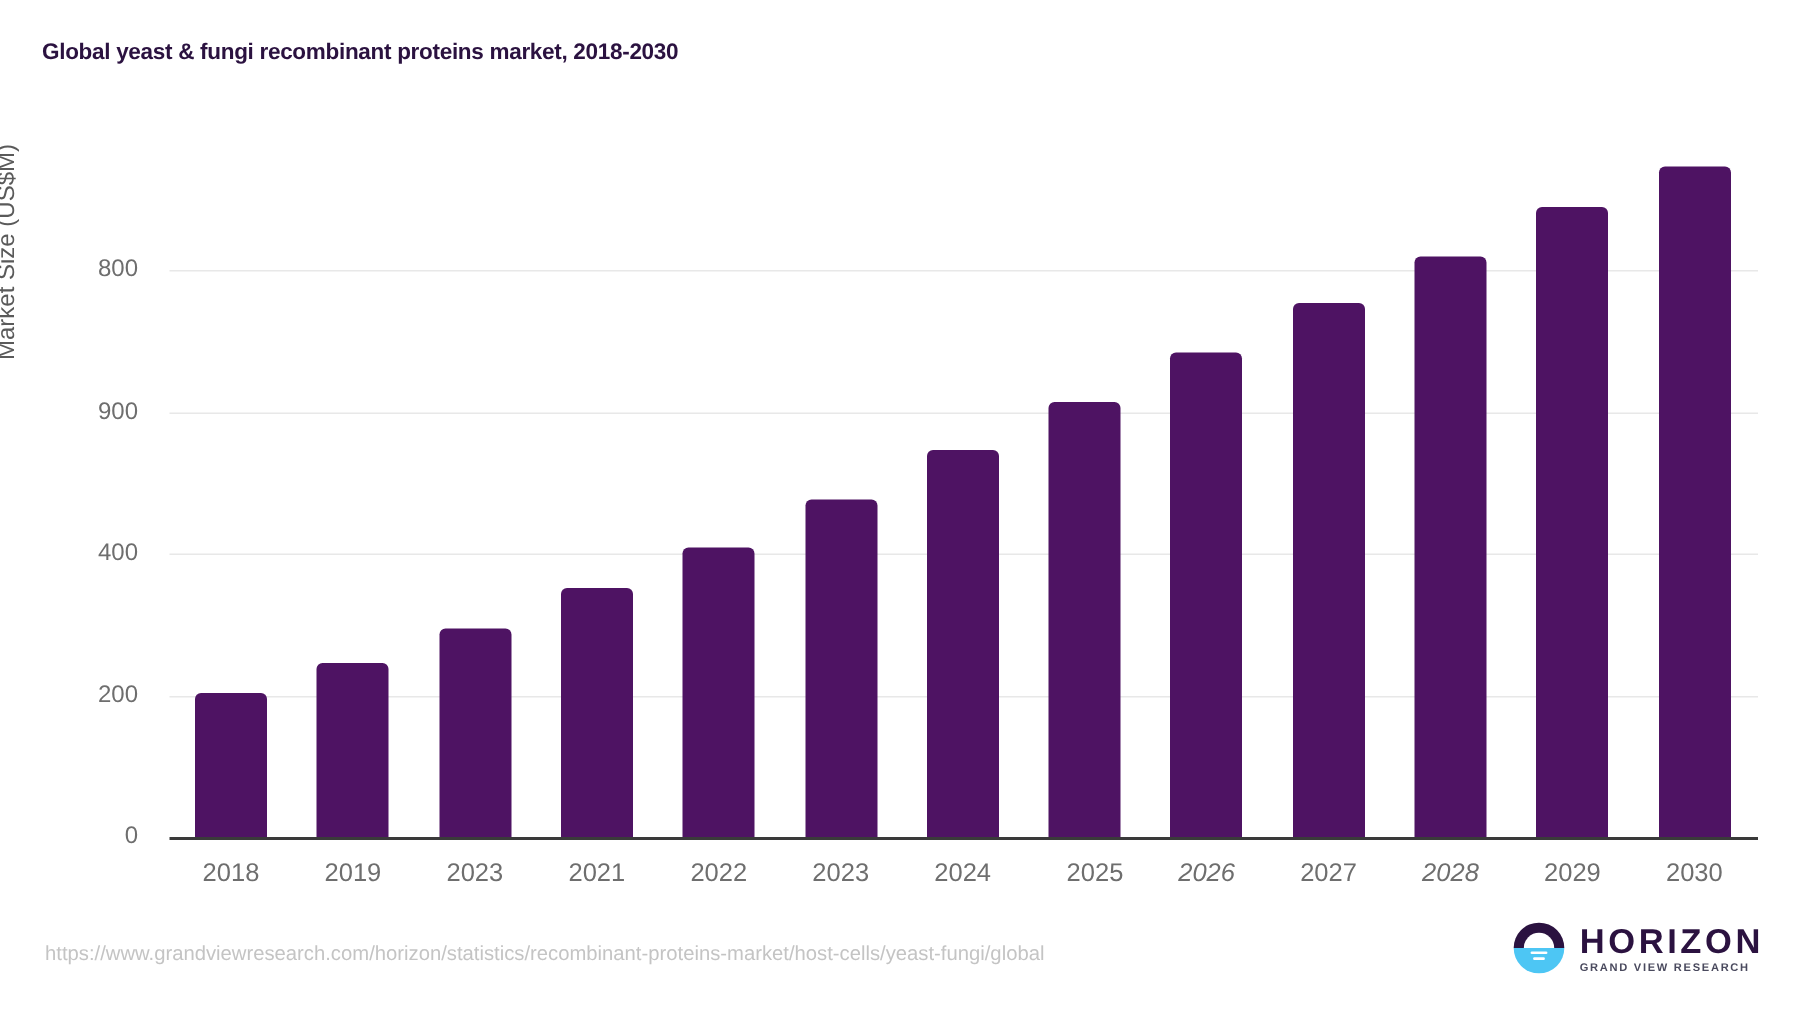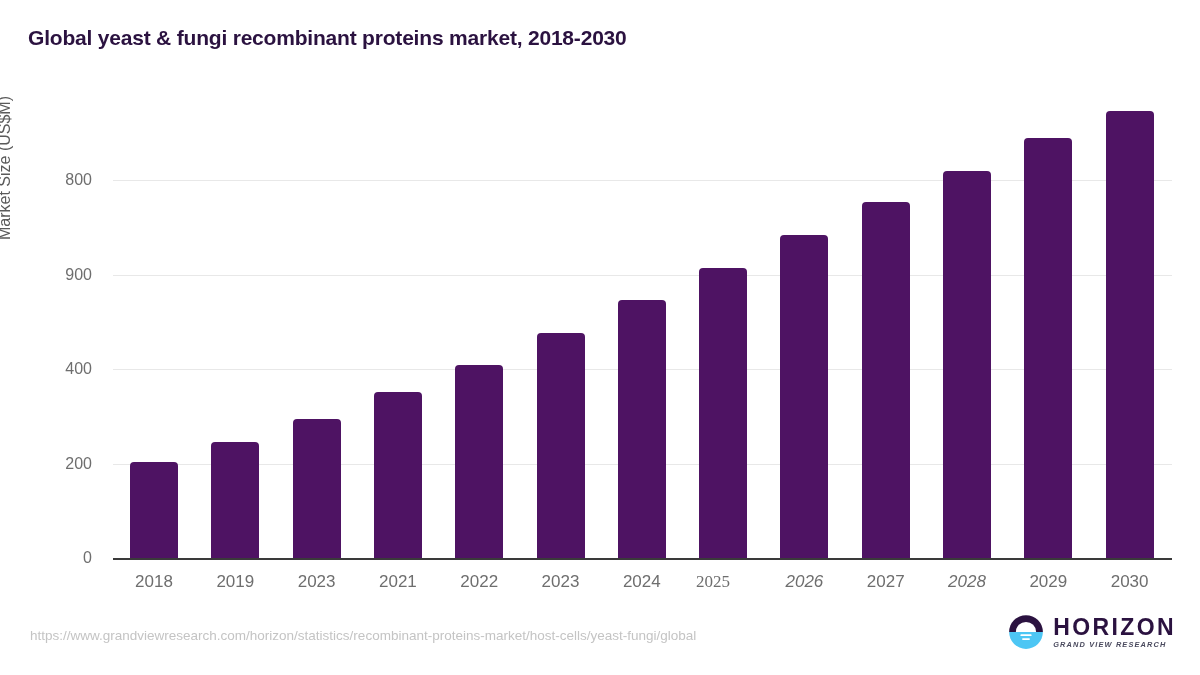--- a/index.html
+++ b/index.html
@@ -13,21 +13,21 @@
     position: relative;
     width: 1200px; height: 675px;
     background: #ffffff;
     border-radius: 10px;
     overflow: hidden;
   }
   
   #chart-title {
     position: absolute;
     left: 28px; top: 26px;
-    font-size: 21px;
+    font-size: 15px;
     font-weight: bold;
     color: #2B1240;
     letter-spacing: -0.2px;
     white-space: nowrap;
   }
   
   #plot-area {
     position: absolute;
     left: 113px; top: 90px;
     width: 1059px; height: 468px;
@@ -101,21 +101,20 @@
     color: #2B1240;
     line-height: 1.05;
   }
   #logo-tagline {
     font-size: 7.4px;
     font-weight: bold;
     letter-spacing: 1.15px;
     color: #4A4A5E;
     line-height: 1.1;
     margin-top: 2px;
-    font-style: italic;
   }
 </style>
 </head>
 <body>
 
 <div id="card">
 
   <div id="chart-title">Global yeast &amp; fungi recombinant proteins market, 2018-2030</div>
 
   <div id="y-axis-title">Market Size (US$M)</div>
@@ -167,21 +166,21 @@
     <div class="x-tick-label" style="left: 276.6px;">2023</div>
     <div class="bar" title="2021: 351" style="left: 373.9px; top: 392.152px; height: 165.847px; bottom: auto; position: absolute; background: rgb(78, 19, 99);"></div>
     <div class="x-tick-label" style="left: 357.9px;">2021</div>
     <div class="bar" title="2022: 409" style="left: 455.2px; top: 364.748px; height: 193.252px; bottom: auto; position: absolute; background: rgb(78, 19, 99);"></div>
     <div class="x-tick-label" style="left: 439.2px;">2022</div>
     <div class="bar" title="2023: 477" style="left: 536.5px; top: 332.618px; height: 225.382px; bottom: auto; position: absolute; background: rgb(78, 19, 99);"></div>
     <div class="x-tick-label" style="left: 520.5px;">2023</div>
     <div class="bar" title="2024: 546" style="left: 617.8px; top: 300.015px; height: 257.985px; bottom: auto; position: absolute; background: rgb(78, 19, 99);"></div>
     <div class="x-tick-label" style="left: 601.8px;">2024</div>
     <div class="bar" title="2025: 614" style="left: 699.1px; top: 267.885px; height: 290.115px; bottom: auto; position: absolute; background: rgb(78, 19, 99);"></div>
-    <div class="x-tick-label" style="left: 673px; font-family: Liberation Serif, serif;">2025</div>
+    <div class="x-tick-label" style="left: 690px;">2025</div>
     <div class="bar" title="2026: 684" style="left: 780.4px; top: 234.81px; height: 323.19px; bottom: auto; position: absolute; background: rgb(78, 19, 99);"></div>
     <div class="x-tick-label" style="left: 764.4px; font-style: italic;">2026</div>
     <div class="bar" title="2027: 753" style="left: 861.7px; top: 202.208px; height: 355.792px; bottom: auto; position: absolute; background: rgb(78, 19, 99);"></div>
     <div class="x-tick-label" style="left: 845.7px;">2027</div>
     <div class="bar" title="2028: 820" style="left: 943px; top: 170.55px; height: 387.45px; bottom: auto; position: absolute; background: rgb(78, 19, 99);"></div>
     <div class="x-tick-label" style="left: 927px; font-style: italic;">2028</div>
     <div class="bar" title="2029: 889" style="left: 1024.3px; top: 137.947px; height: 420.052px; bottom: auto; position: absolute; background: rgb(78, 19, 99);"></div>
     <div class="x-tick-label" style="left: 1008.3px;">2029</div>
     <div class="bar" title="2030: 946" style="left: 1105.6px; top: 111.015px; height: 446.985px; bottom: auto; position: absolute; background: rgb(78, 19, 99);"></div>
     <div class="x-tick-label" style="left: 1089.6px;">2030</div>

